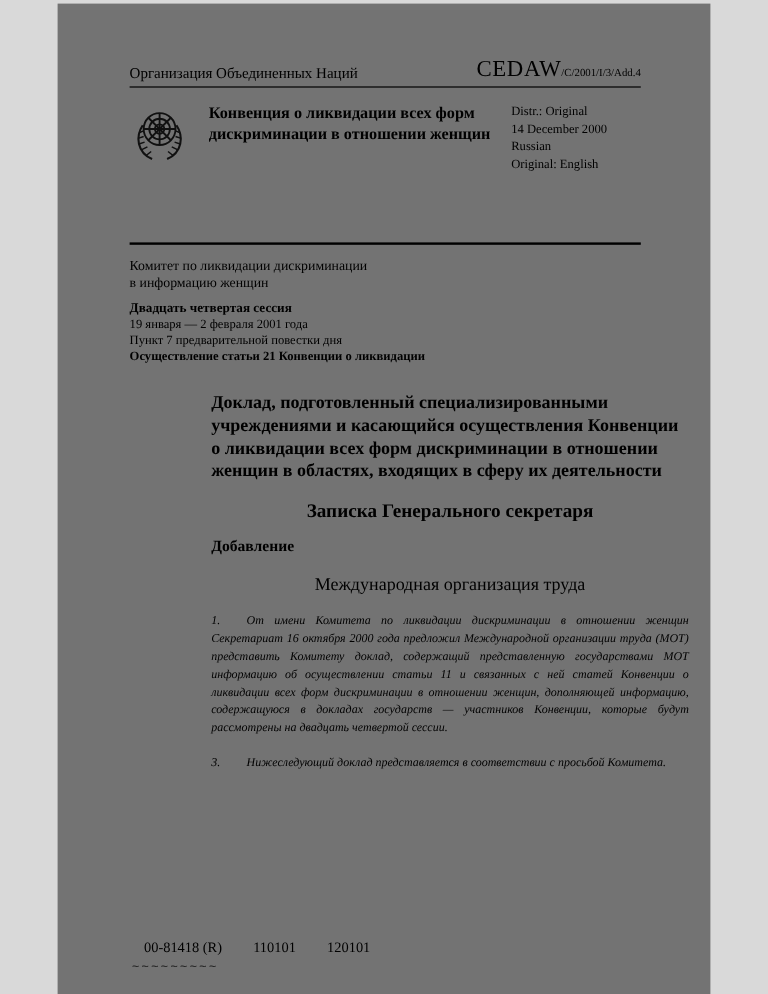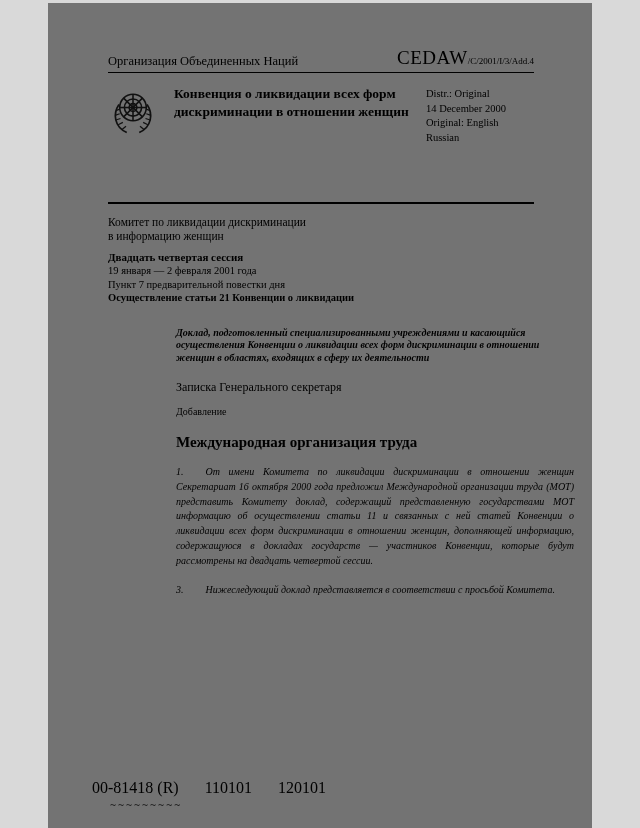--- a/index.html
+++ b/index.html
@@ -34,30 +34,30 @@
 
   
   .committee { margin-top: 11px; font-size: 11.5px; line-height: 1.28; }
   .committee .bold { font-weight: normal; }
   .committee .session { font-weight: bold; font-size: 11px; margin-top: 6px; }
   .committee .small { font-size: 10.5px; }
   .committee .agenda-subject { font-weight: bold; font-size: 10.5px; }
 
   
   .doc-body { margin-left: 68px; margin-top: 22px; width: 398px; }
-  .main-title { font-size: 10px; font-weight: bold; line-height: 1.28; margin: 0; font-style: italic; }
-  .note-title { font-size: 12px; font-weight: normal; margin: 15px 0 0 0; }
-  .addendum { font-size: 10px; font-weight: normal; margin: 11px 0 0 0; }
-  .section-title { font-size: 15px; font-weight: bold; margin: 17px 0 0 0; }
+  .main-title { font-size: 15px; font-weight: bold; line-height: 1.28; margin: 0; }
+  .note-title { font-size: 16px; font-weight: bold; margin: 15px 0 0 0; text-align: center; }
+  .addendum { font-size: 13px; font-weight: bold; margin: 11px 0 0 0; }
+  .section-title { font-size: 15px; font-weight: normal; margin: 17px 0 0 0; text-align: center; }
 
   .para { font-size: 10px; line-height: 1.48; text-align: justify; margin: 14px 0 0 0; font-style: italic; }
   .pnum { margin-right: 22px; }
 
   
-  .footer { position: absolute; left: 44px; bottom: 34px; font-size: 16px; }
+  .footer { position: absolute; left: 72px; bottom: 34px; font-size: 12px; }
   .footer .code { margin-left: 26px; }
   .barcode { position: absolute; left: 62px; bottom: 20px; font-size: 10px; letter-spacing: 2px; font-family: "DejaVu Sans Mono", monospace; color: #222; }
 </style>
 </head>
 <body>
 
 <div class="page">
 
   <div class="header-row">
     <div class="org-name">Организация Объединенных Наций</div>
@@ -94,22 +94,22 @@
           <line x1="54" y1="41" x2="48" y2="39"></line>
           <line x1="51" y1="47" x2="45" y2="44"></line>
           <line x1="46" y1="53" x2="41" y2="49"></line>
         </g>
       </svg>
     </div>
     <div class="conv-title">Конвенция о ликвидации всех форм дискриминации в отношении женщин</div>
     <div class="distr-block">
       <div>Distr.: Original</div>
       <div>14 December 2000</div>
+      <div>Russian</div>
       <div>Original: English</div>
-      <div>Russian</div>
     </div>
   </div>
 
   <hr class="thick-rule">
 
   <div class="committee">
     <div class="bold">Комитет по ликвидации дискриминации</div>
     <div class="bold">в информацию женщин</div>
     <div class="session">Двадцать четвертая сессия</div>
     <div class="small">19 января — 2 февраля 2001 года</div>

